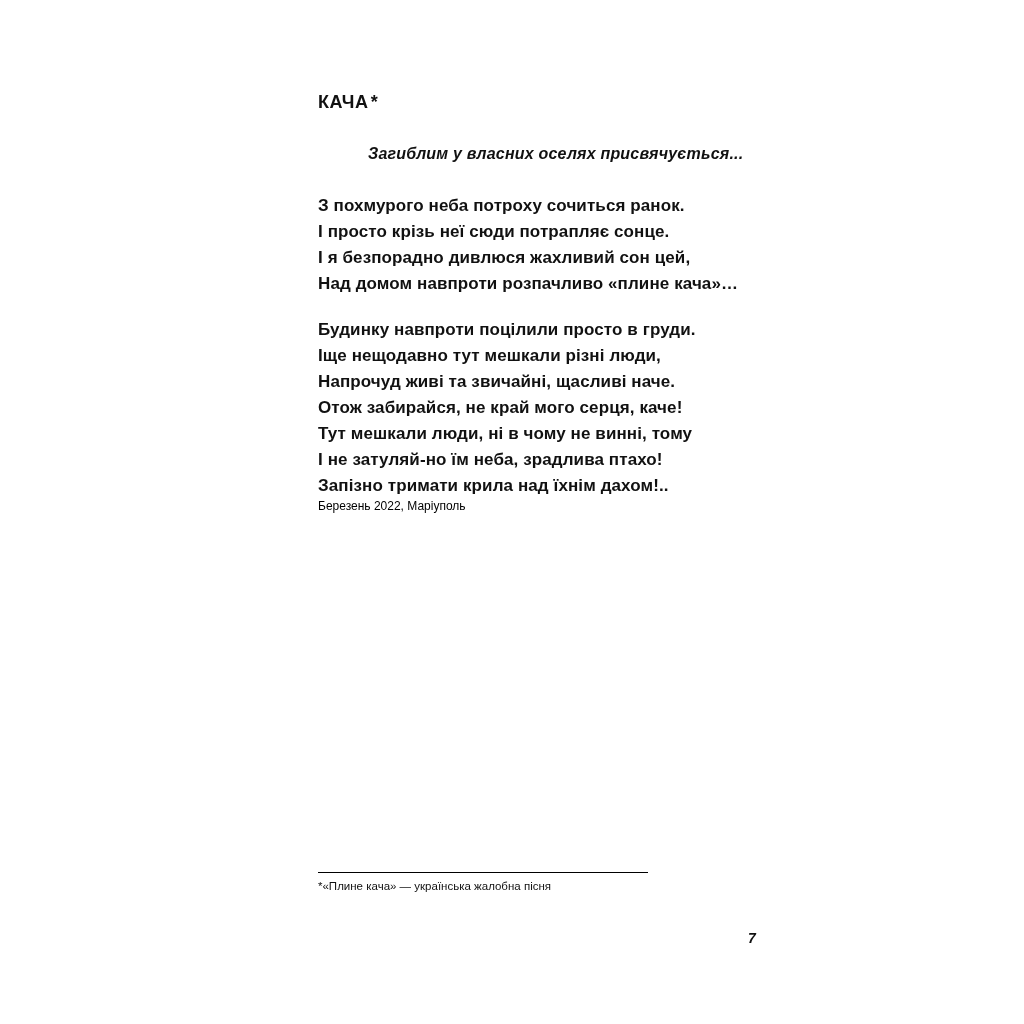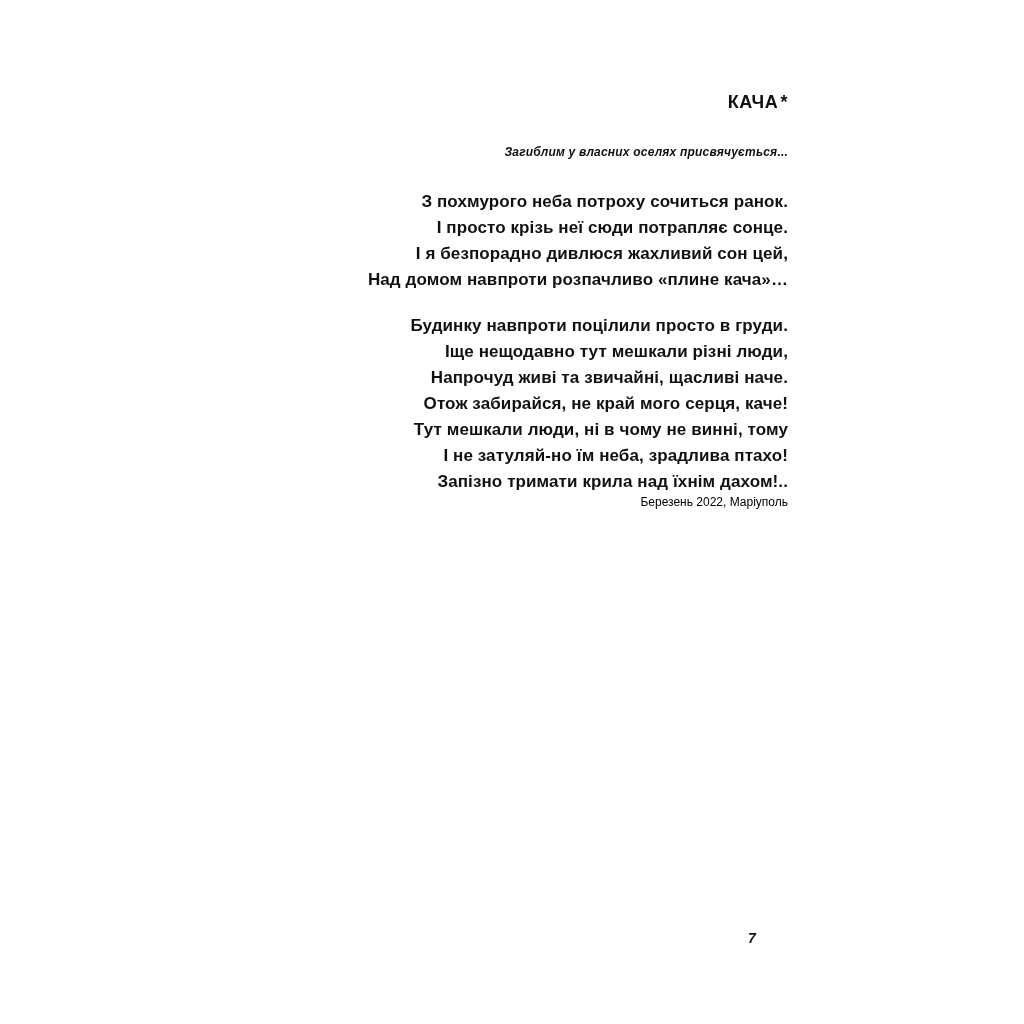--- a/index.html
+++ b/index.html
@@ -14,37 +14,36 @@
     width: 1024px;
     height: 1024px;
     background: #ffffff;
     overflow: hidden;
   }
   .content {
     position: absolute;
     left: 318px;
     top: 92px;
     width: 470px;
-    text-align: right;
   }
   .title {
     font-size: 18px;
     font-weight: bold;
     letter-spacing: 0.6px;
     margin: 0 0 32px 0;
   }
   .title .asterisk {
     font-weight: bold;
     margin-left: 2px;
   }
   .dedication {
     margin: 0 0 30px 50px;
     font-style: italic;
     font-weight: 600;
-    font-size: 12px;
+    font-size: 16px;
     letter-spacing: 0.2px;
   }
   .stanza {
     font-size: 17px;
     line-height: 26px;
     letter-spacing: 0.1px;
   }
   .stanza-1 { margin-bottom: 20px; }
   .stanza-2 { }
   .poem-line { white-space: nowrap; font-weight: bold; }
@@ -95,15 +94,18 @@
       <div class="poem-line">Отож забирайся, не край мого серця, каче!</div>
       <div class="poem-line">Тут мешкали люди, ні в чому не винні, тому</div>
       <div class="poem-line">І не затуляй-но їм неба, зрадлива птахо!</div>
       <div class="poem-line">Запізно тримати крила над їхнім дахом!..</div>
     </div>
 
     <div class="date-location">Березень 2022, Маріуполь</div>
 
   </div>
 
+  <div class="footnote">
+    <span>*«Плине кача» — українська жалобна пісня</span>
+  </div>
 
   <div class="page-number">7</div>
 </div>
 
 </body></html>

